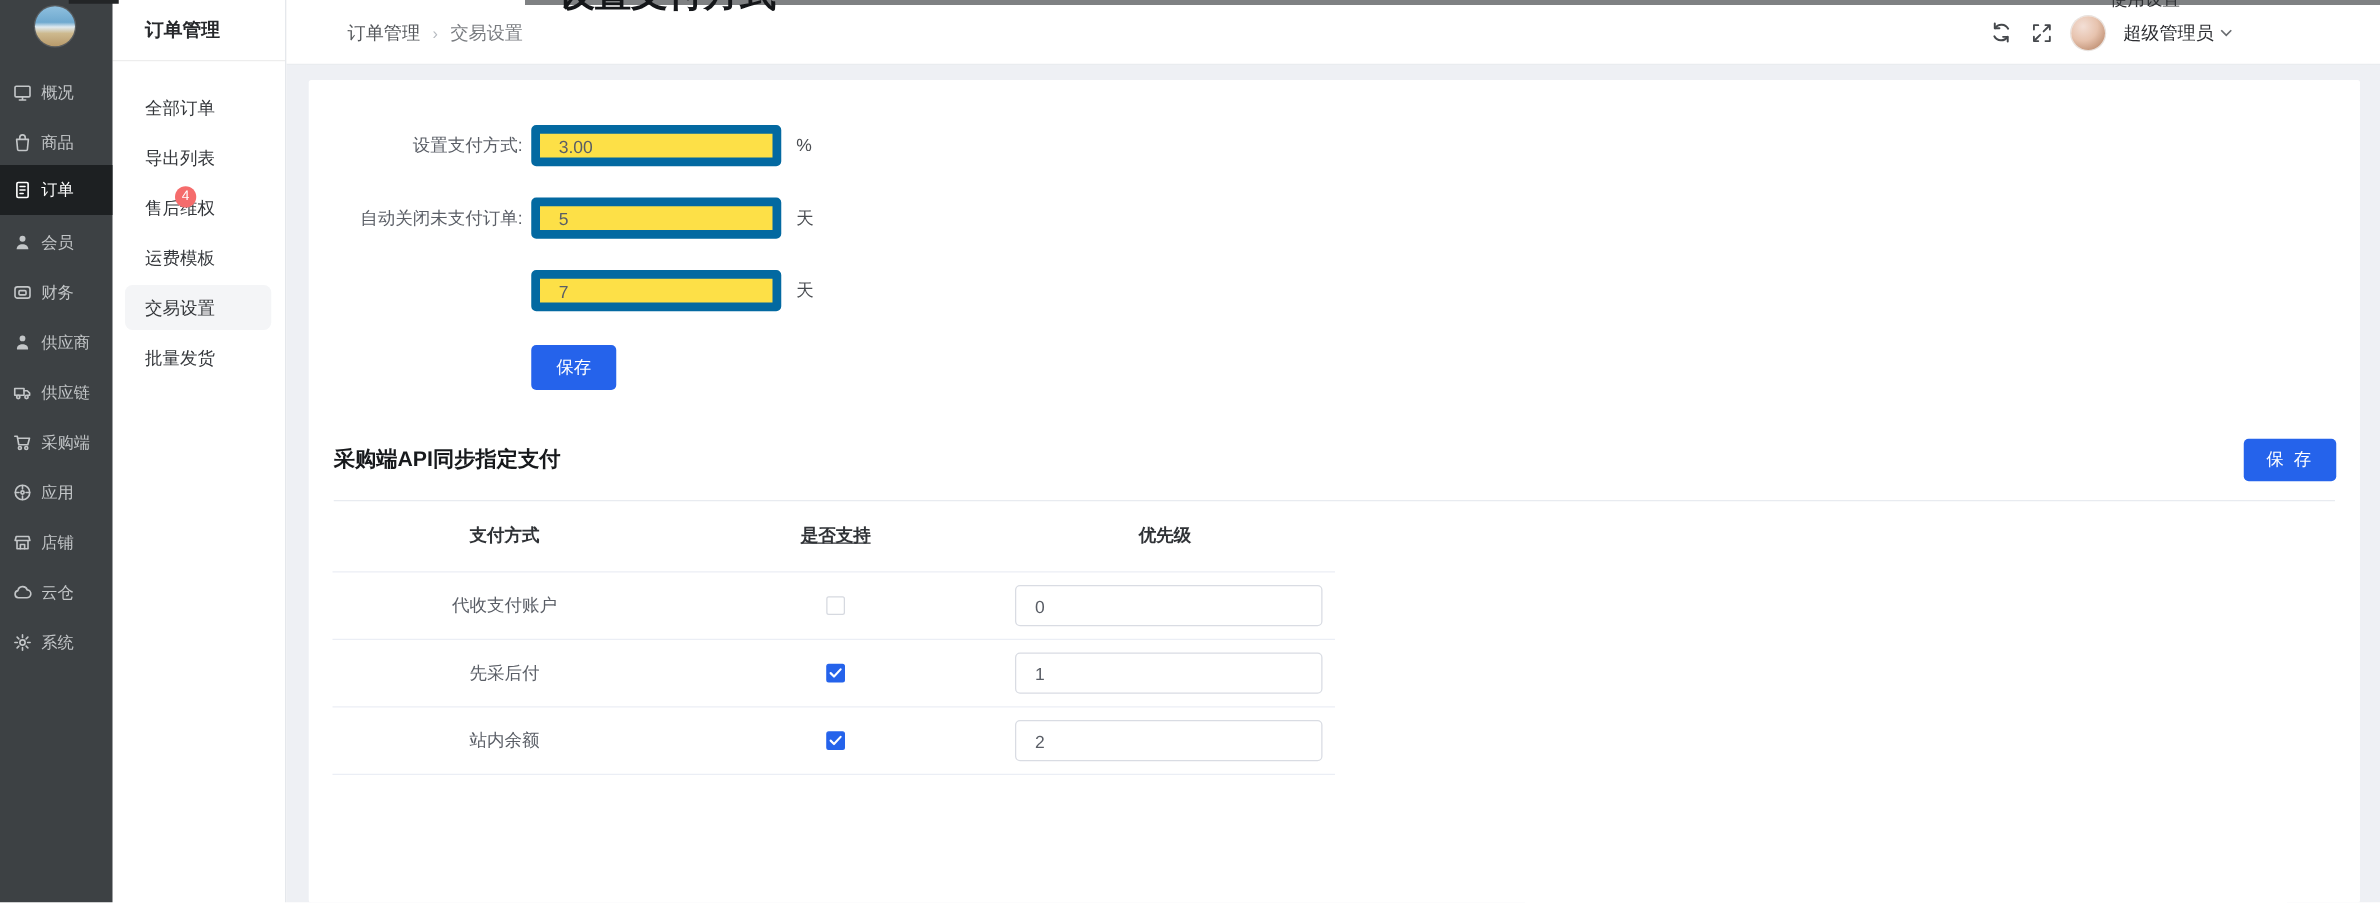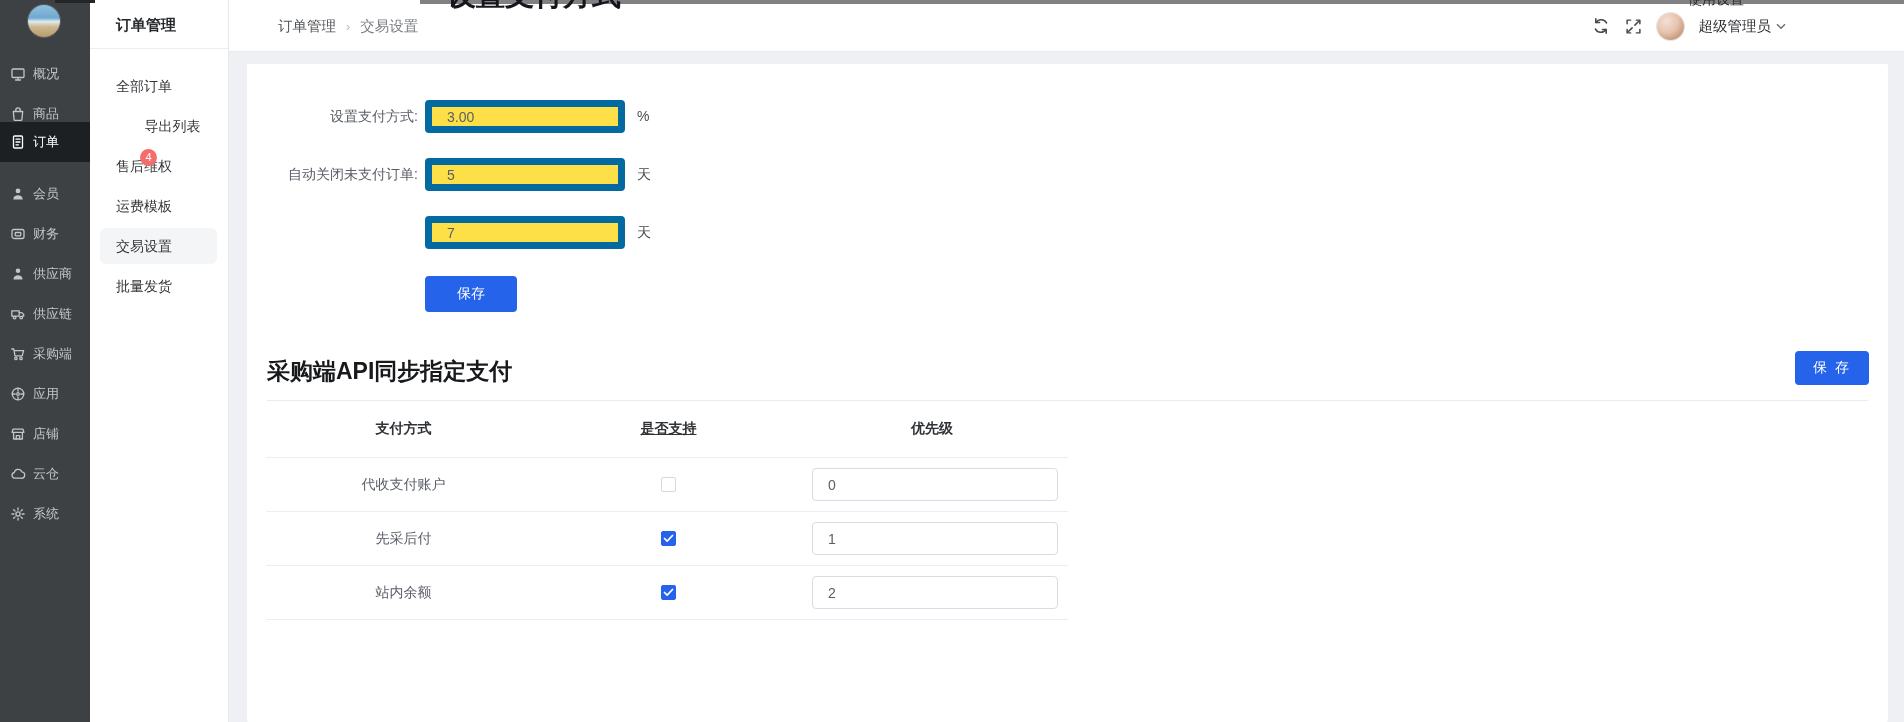--- a/index.html
+++ b/index.html
@@ -52,23 +52,23 @@
   .card { position:absolute; left:18px; top:64px; width:1641px; height:658px; background:#fff; border-radius:2px; }
   .form-row { position:absolute; left:0; height:33px; }
   .form-label { position:absolute; left:0; top:0; width:171px; height:33px; line-height:33px;
     text-align:right; font-size:14px; color:#5a5e66; }
   .form-input { position:absolute; left:178px; top:0; width:200px; height:33px; border:7px solid #0369a1;
     border-radius:4px; padding:0 15px; font-size:14px; color:#5a5e66; background:#fde047;
     font-family:"Liberation Sans","DejaVu Sans",sans-serif; outline:none; }
   .form-suffix { position:absolute; left:390px; top:0; height:33px; line-height:33px; font-size:14px; color:#4a4d52; }
   .btn-primary { position:absolute; background:#2563eb; color:#fff; border:none; border-radius:4px;
     font-size:14px; cursor:pointer; font-family:"Liberation Sans","DejaVu Sans",sans-serif; }
-  .save-btn-1 { left:178px; top:212px; width:92px; height:36px; }
+  .save-btn-1 { left:178px; top:212px; width:68px; height:36px; }
   .save-btn-2 { left:1548px; top:287px; width:74px; height:34px; letter-spacing:2px; }
-  .section-title { position:absolute; left:20px; top:292px; font-size:23px; font-weight:bold; color:#17191c; }
+  .section-title { position:absolute; left:20px; top:292px; font-size:17px; font-weight:bold; color:#17191c; }
   .section-divider { position:absolute; left:20px; top:336px; width:1601px; height:1px; background:#e8ebf0; }
 
   
   .pay-table { position:absolute; left:19px; top:336px; width:802px; }
   .pt-row { display:flex; align-items:center; border-bottom:1px solid #ebeef5; }
   .pt-head { height:58px; }
   .pt-body { height:54px; }
   .pt-c1 { width:275px; text-align:center; }
   .pt-c2 { width:255px; display:flex; justify-content:center;text-decoration:underline; }
   .pt-c3 { width:272px; }
@@ -110,21 +110,21 @@
         </div>
         <div class="nav-item" style="top: 94px;">
           <span class="ic">
             <svg width="16" height="16" viewBox="0 0 16 16">
               <path d="M3.3 5.5h9.4l-.8 8.1a.9.9 0 0 1-.9.8H5a.9.9 0 0 1-.9-.8z"></path>
               <path d="M5.8 5.3V4.1a2.2 2.2 0 0 1 4.4 0v1.2"></path>
             </svg>
           </span>
           <span>商品</span>
         </div>
-        <div class="nav-item selected" style="top: 122px; align-items: center;">
+        <div class="nav-item selected" style="top: 132px; align-items: center;">
           <span class="ic">
             <svg width="16" height="16" viewBox="0 0 16 16">
               <rect x="3.5" y="2" width="9" height="12" rx="1"></rect>
               <path d="M6 5.2h4M6 8h4M6 10.8h2.5"></path>
             </svg>
           </span>
           <span>订单</span>
         </div>
         <div class="nav-item" style="top: 174px;">
           <span class="ic">
@@ -211,21 +211,21 @@
           </span>
           <span>系统</span>
         </div>
       </div>
   </nav>
 
   <nav class="submenu">
     <div class="submenu-title">订单管理</div>
     <div id="submenu-list">
         <div class="submenu-item" style="top: 66px;"><span>全部订单</span></div>
-        <div class="submenu-item" style="top: 106px; text-align: center;"><span>导出列表</span></div>
+        <div class="submenu-item" style="top: 106px;"><span>导出列表</span></div>
         <div class="submenu-item" style="top: 146px;"><span>售后维权</span><span class="badge">4</span></div>
         <div class="submenu-item" style="top: 186px;"><span>运费模板</span></div>
         <div class="submenu-item" style="top: 226px; z-index: 0;"><span class="pill"></span><span>交易设置</span></div>
         <div class="submenu-item" style="top: 266px;"><span>批量发货</span></div>
       </div>
   </nav>
 
   <div class="main">
     <div class="main-header">
       <div class="breadcrumb">

